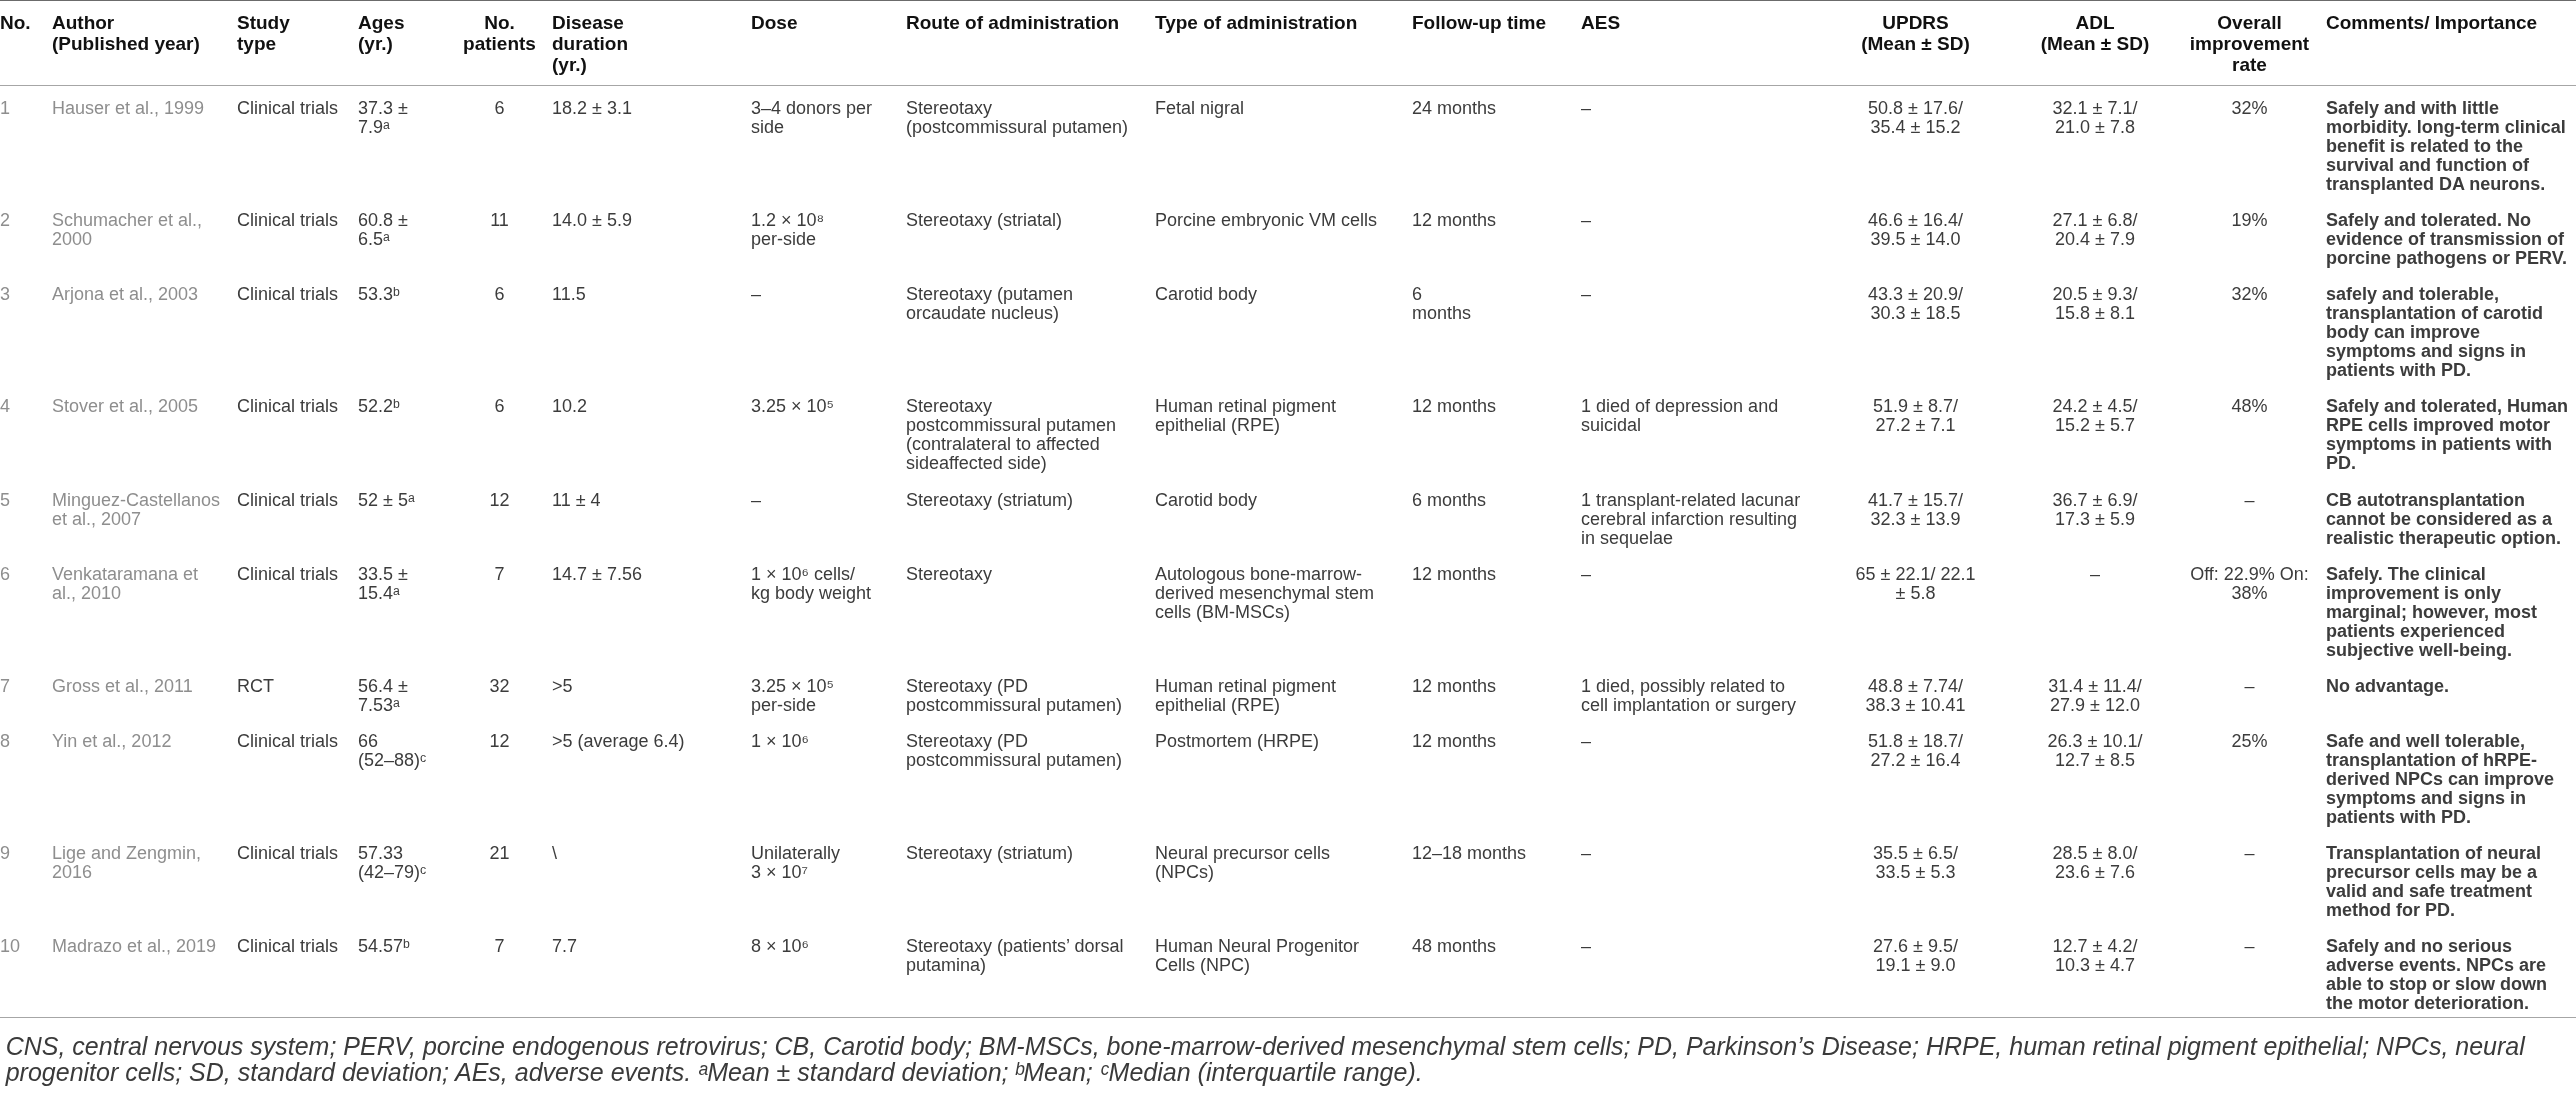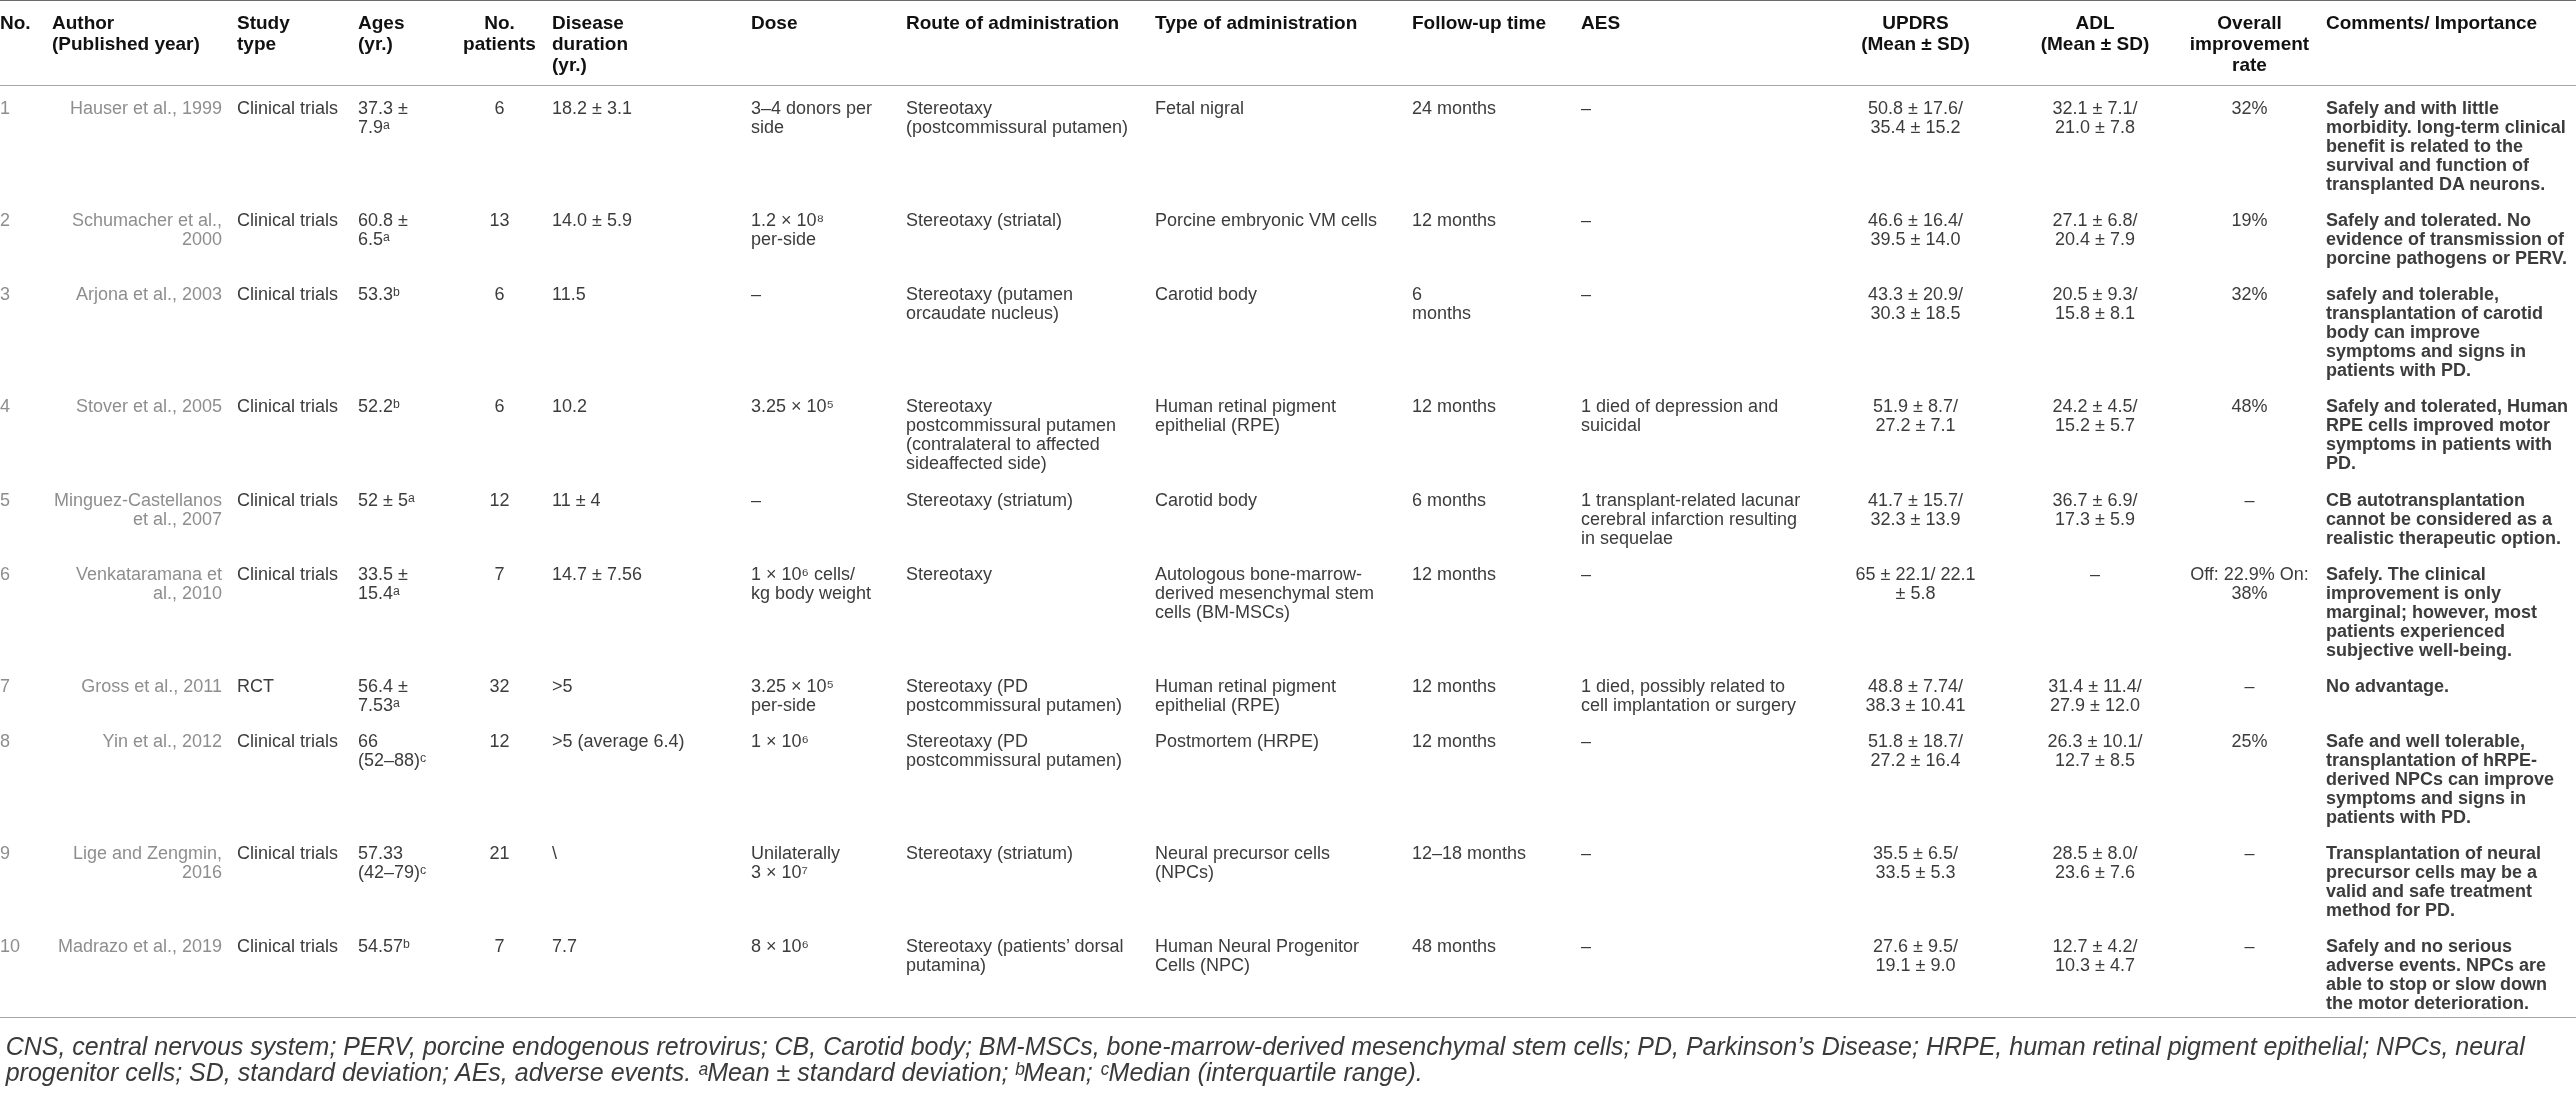--- a/index.html
+++ b/index.html
@@ -37,21 +37,21 @@
   td{
     font-size:18px;
     color:var(--body-text);
     text-align:left;
     vertical-align:top;
     padding:13.3px 15px 3.8px 0;
     line-height:19px;
     white-space:pre-line;
   }
   td.citation{color:var(--citation);}
-  td.author-link{color:var(--citation);cursor:default;text-align:right;}
+  td.author-link{color:var(--citation);cursor:default;}
   .center{text-align:center;}
   .col-comments-cell{padding-right:3.8px;font-weight:bold;}
   .footnote{
     font-style:italic;
     font-size:25px;
     color:#3a3a3a;
     line-height:26px;
     padding:15px 9.5px 7.6px 5.7px;
   }
 </style>
@@ -128,21 +128,21 @@
 21.0 ± 7.8</td>
           <td class="center">32%</td>
           <td class="col-comments-cell">Safely and with little morbidity. long-term clinical benefit is related to the survival and function of transplanted DA neurons.</td>
         </tr>
         <tr>
           <td class="citation">2</td>
           <td class="author-link">Schumacher et al., 2000</td>
           <td>Clinical trials</td>
           <td>60.8 ±
 6.5ᵃ</td>
-          <td class="center">13</td>
+          <td class="center">11</td>
           <td>14.0 ± 5.9</td>
           <td>1.2 × 10⁸
 per-side</td>
           <td>Stereotaxy (striatal)</td>
           <td>Porcine embryonic VM cells</td>
           <td>12 months</td>
           <td>–</td>
           <td class="center">46.6 ± 16.4/
 39.5 ± 14.0</td>
           <td class="center">27.1 ± 6.8/

